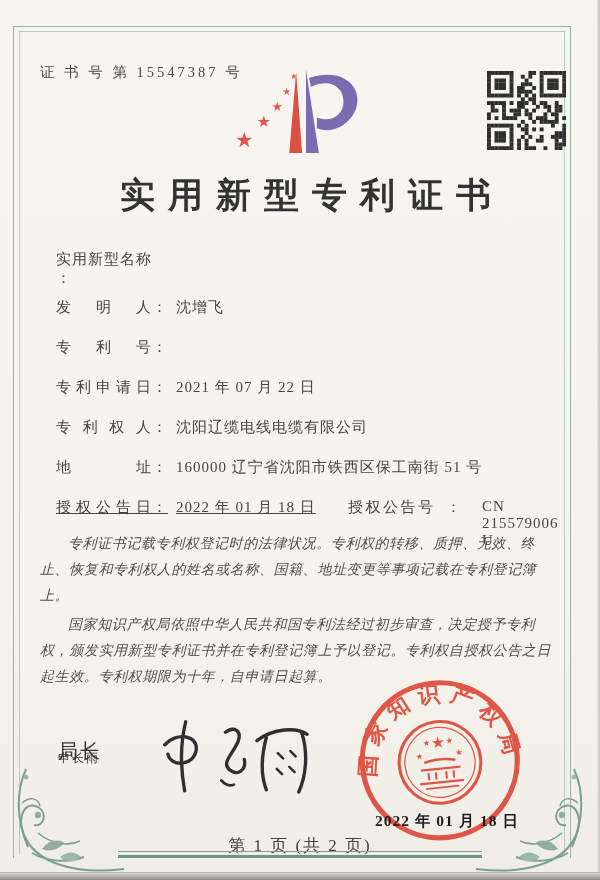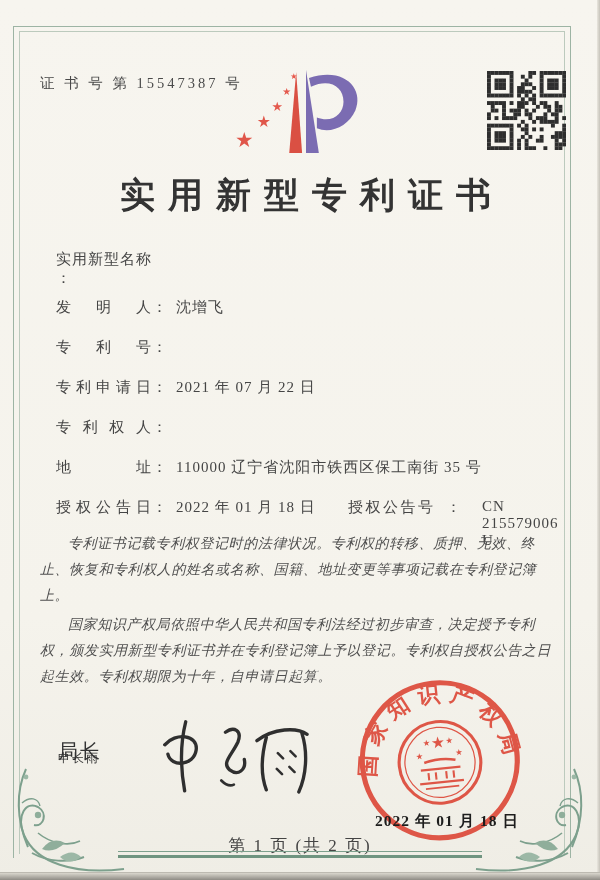--- a/index.html
+++ b/index.html
@@ -6,32 +6,32 @@
   .page{
     position:relative; width:600px; height:880px; overflow:hidden;
     background:linear-gradient(180deg,#f7f5ef 0%,#f5f3ec 70%,#efede5 100%);
     font-family:"Liberation Serif","DejaVu Serif",serif; color:#3f3f3f;
   }
   
   .frame-outer{position:absolute; left:13px; top:26px; right:29px; bottom:22px;
     border-top:1.5px solid #9db4a4; border-left:1.5px solid #9db4a4; border-right:1.5px solid #9db4a4;}
   .frame-inner{position:absolute; left:19px; top:31px; right:35px; bottom:26px;
     border-top:1px solid #bccabd; border-left:1px solid #bccabd; border-right:1px solid #bccabd;}
-  .cert-no{position:absolute; left:40px; top:74px; font-size:14.5px; letter-spacing:3px; color:#4a4a4a;}
+  .cert-no{position:absolute; left:40px; top:63px; font-size:14.5px; letter-spacing:3px; color:#4a4a4a;}
   .logo{position:absolute; left:233px; top:62px; width:148px; height:104px;}
   .qr{position:absolute; left:487px; top:71px; width:79px; height:79px;}
   .title{position:absolute; left:0; right:0; top:172px; margin:0; text-align:center;
     font-size:35px; font-weight:bold; letter-spacing:13px; padding-left:24px; color:#333;}
   .fields{position:absolute; left:56px; top:250px; right:28px; font-size:15px; color:#454545;}
   .frow{height:40px; display:flex; align-items:flex-start; letter-spacing:1px;}
   .frow.first{margin-bottom:8px;flex-direction:column;}
   .flabel{display:inline-block; width:96px; text-align:justify; text-align-last:justify; flex:none;}
   .colon{flex:none; margin-right:8px;}
   .fvalue{flex:1;}
-  .grant-left{display:flex; width:292px; flex:none;}
+  .grant-left{display:flex; width:292px; flex:none;text-decoration:underline;}
   .grant-right{display:flex; flex:1;gap:12px;}
   .grant-right .flabel{width:86px;}
   .paras{position:absolute; left:40px; right:36px; top:531px;}
   .paras p{margin:0 0 3px; text-indent:2em; font-style:italic; font-size:14px;
     line-height:26px; color:#4f4f4f; letter-spacing:0.6px;}
   .signer-title{position:absolute; left:58px; top:738px; font-size:20px; color:#333; letter-spacing:2px;}
   .signer-name{position:absolute; left:58px; top:750px; font-size:12px; color:#333; letter-spacing:2px;}
   .signature{position:absolute; left:148px; top:714px; width:178px; height:92px;}
   .seal{position:absolute; left:350px; top:664px; width:178px; height:178px; transform:rotate(-6deg); opacity:.92;}
   .seal-date{position:absolute; left:375px; top:811px; font-size:15.5px; font-weight:bold;
@@ -309,25 +309,26 @@
         <span class="colon">：</span>
     </div>
     <div class="frow">
       <span class="flabel">专利申请日</span>
         <span class="colon">：</span>
         <span class="fvalue">2021 年 07 月 22 日</span>
     </div>
     <div class="frow">
       <span class="flabel">专利权人</span>
         <span class="colon">：</span>
+        <span class="fvalue">沈阳辽缆电线电缆有限公司</span>
     </div>
     <div class="frow">
       <span class="flabel">地址</span>
         <span class="colon">：</span>
-        <span class="fvalue">110000 辽宁省沈阳市铁西区保工南街 35 号</span>
+        <span class="fvalue">160000 辽宁省沈阳市铁西区保工南街 51 号</span>
     </div>
     <div class="frow">
       <span class="grant-left">
         <span class="flabel">授权公告日</span>
           <span class="colon">：</span>
           <span>2022 年 01 月 18 日</span>
       </span>
       <span class="grant-right">
         <span class="flabel">授权公告号</span>
           <span class="colon">：</span>

